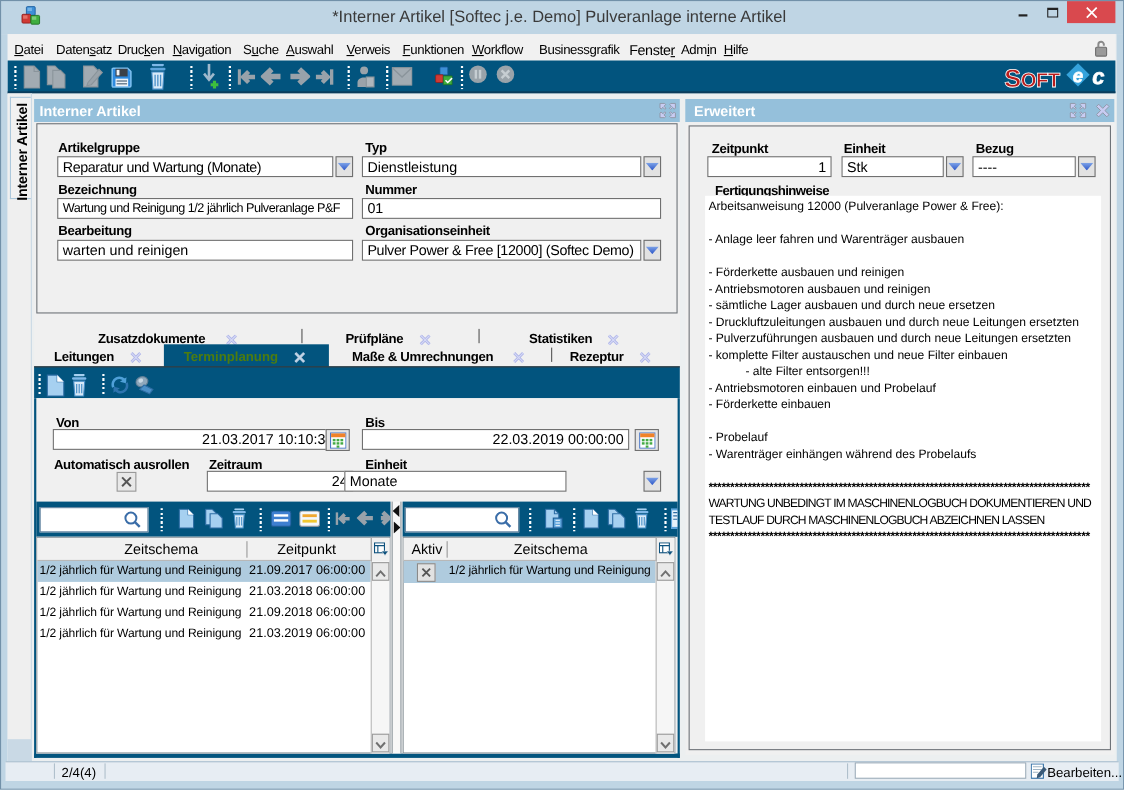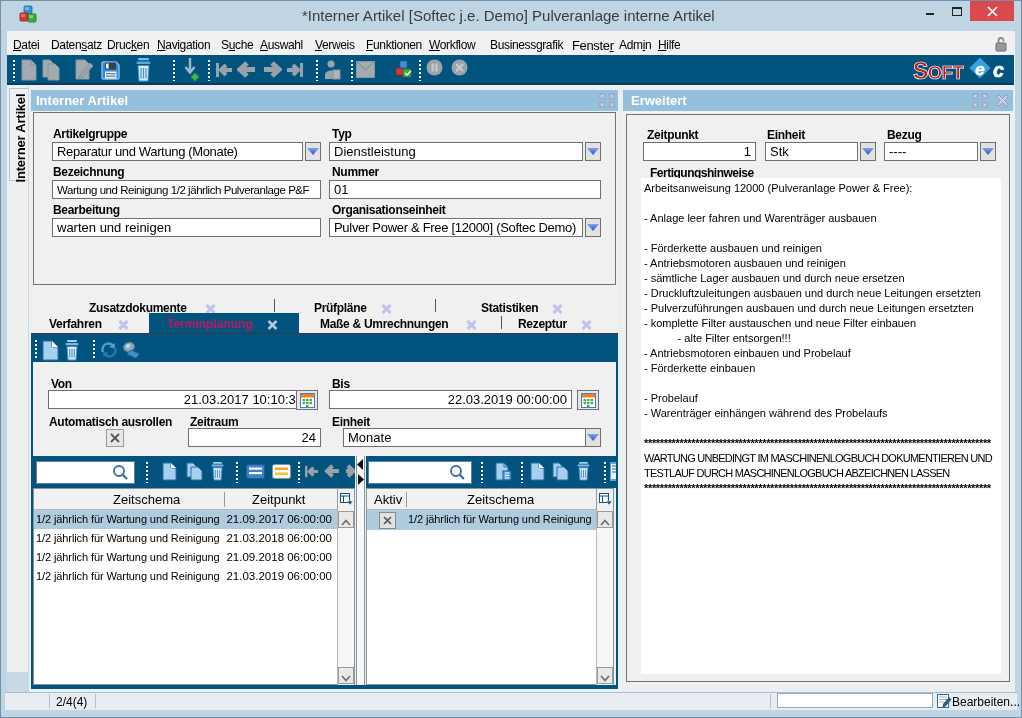--- a/index.html
+++ b/index.html
@@ -211,27 +211,27 @@
 <svg class="abs" style="left:381px;top:304px" width="11" height="10" viewBox="0 0 11 10">
     <path d="M1.5 1 L9.5 9 M9.5 1 L1.5 9" stroke="#AEB4E8" stroke-width="2.6"></path>
     <path d="M1.5 1 L9.5 9 M9.5 1 L1.5 9" stroke="#D6DAF6" stroke-width="1"></path>
   </svg>
 <div class="abs" style="left:435px;top:299px;width:1px;height:13px;background:#555"></div>
 <div class="lbl" style="left:481px;top:301px">Statistiken</div>
 <svg class="abs" style="left:552px;top:304px" width="11" height="10" viewBox="0 0 11 10">
     <path d="M1.5 1 L9.5 9 M9.5 1 L1.5 9" stroke="#AEB4E8" stroke-width="2.6"></path>
     <path d="M1.5 1 L9.5 9 M9.5 1 L1.5 9" stroke="#D6DAF6" stroke-width="1"></path>
   </svg>
-<div class="lbl" style="left:49px;top:317px">Verfahren</div>
+<div class="lbl" style="left:49px;top:317px">Leitungen</div>
 <svg class="abs" style="left:118px;top:320px" width="11" height="10" viewBox="0 0 11 10">
     <path d="M1.5 1 L9.5 9 M9.5 1 L1.5 9" stroke="#AEB4E8" stroke-width="2.6"></path>
     <path d="M1.5 1 L9.5 9 M9.5 1 L1.5 9" stroke="#D6DAF6" stroke-width="1"></path>
   </svg>
 <div class="abs navy" style="left:149px;top:313px;width:150px;height:21px"></div>
-<div class="abs" style="left:167px;top:317px;font-weight:bold;font-size:12px;color:#be185d">Terminplanung</div>
+<div class="abs" style="left:167px;top:317px;font-weight:bold;font-size:12px;color:#4d7c0f">Terminplanung</div>
 <svg class="abs" style="left:267px;top:320px" width="11" height="10" viewBox="0 0 11 10">
     <path d="M1.5 1 L9.5 9 M9.5 1 L1.5 9" stroke="#A8C0D8" stroke-width="2.6"></path>
     <path d="M1.5 1 L9.5 9 M9.5 1 L1.5 9" stroke="#C8D8E8" stroke-width="1"></path>
   </svg>
 <div class="lbl" style="left:320px;top:317px">Maße &amp; Umrechnungen</div>
 <svg class="abs" style="left:466px;top:320px" width="11" height="10" viewBox="0 0 11 10">
     <path d="M1.5 1 L9.5 9 M9.5 1 L1.5 9" stroke="#AEB4E8" stroke-width="2.6"></path>
     <path d="M1.5 1 L9.5 9 M9.5 1 L1.5 9" stroke="#D6DAF6" stroke-width="1"></path>
   </svg>
 <div class="abs" style="left:501px;top:316px;width:1px;height:13px;background:#555"></div>
@@ -302,21 +302,21 @@
   </div>
 <div class="lbl" style="left:49px;top:415px">Automatisch ausrollen</div>
 <div class="lbl" style="left:190px;top:415px">Zeitraum</div>
 <div class="lbl" style="left:332px;top:415px">Einheit</div>
 <div class="abs" style="left:106px;top:429px;width:18px;height:18px;background:#E8E8E8;border:1px solid #999">
     <svg width="10" height="10" style="position:absolute;left:3px;top:3px" viewBox="0 0 10 10">
       <path d="M1 1 L9 9 M9 1 L1 9" stroke="#555" stroke-width="1.8"></path>
     </svg>
   </div>
 <div class="inp r" style="left:188px;top:428px;width:133px;height:19px">24</div>
-<div class="inp" style="left:343px;top:428px;width:254px;height:19px">Monate</div>
+<div class="inp" style="left:313px;top:428px;width:202px;height:19px">Monate</div>
 <div class="ddb" style="left:585px;top:428px;width:16px;height:19px">
     <svg width="12" height="7" style="position:absolute;left:1px;top:5px" viewBox="0 0 12 7">
       <path d="M0 0 H12 L6 7 Z" fill="url(#tg)"></path>
     </svg>
   </div>
 
 <div class="abs navy" style="left:33px;top:456px;width:322px;height:32px"></div>
 <div class="abs" style="left:36px;top:461px;width:99px;height:23px;background:#fff;border:1px solid #5A7E9C"></div>
 <svg class="abs" style="left:112px;top:464px" width="17" height="17" viewBox="0 0 17 17">
     <circle cx="7" cy="7" r="5" fill="none" stroke="#3A6DA8" stroke-width="1.8"></circle>

